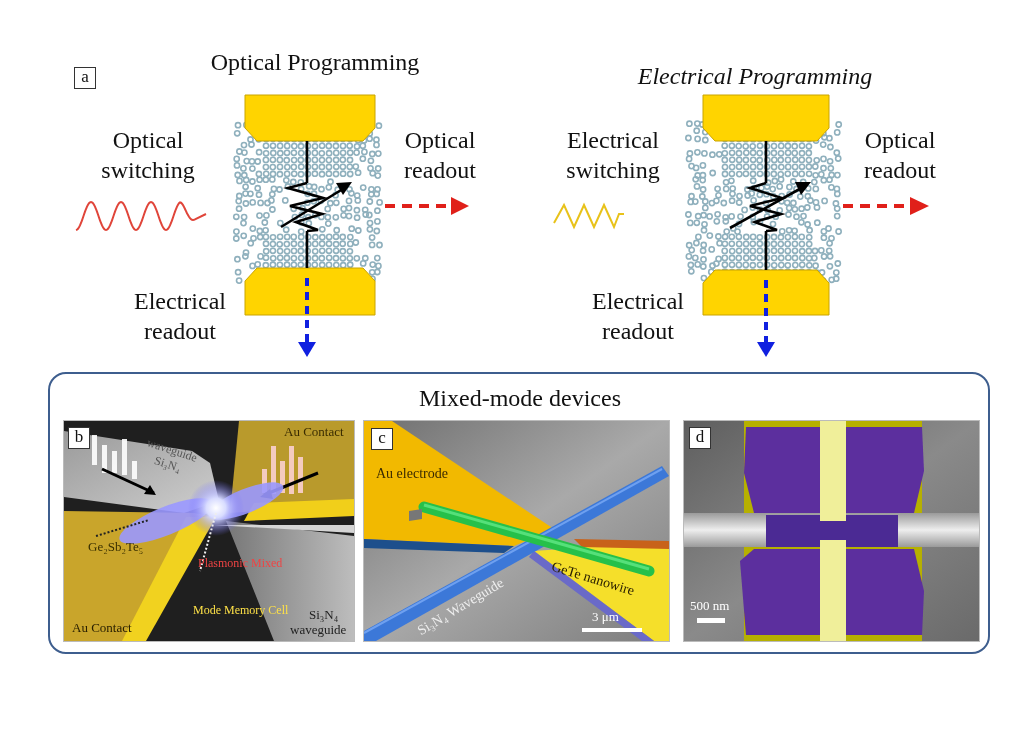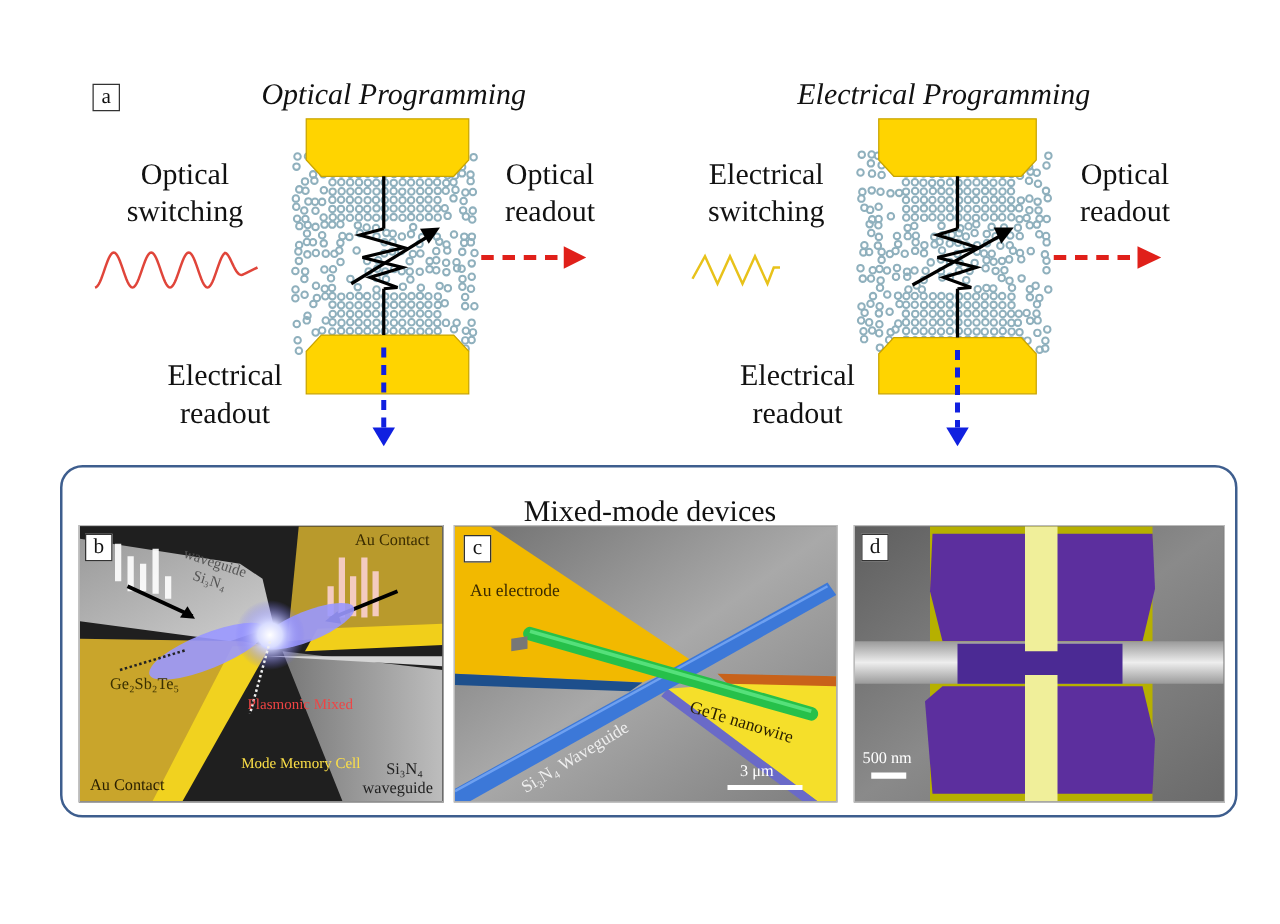--- a/index.html
+++ b/index.html
@@ -10,21 +10,21 @@
   .panel-tag { position:absolute; background:#fff; border:1.5px solid #333; font-size:17px; line-height:18px; text-align:center; width:20px; height:20px; color:#111; }
   .panel-frame { position:absolute; overflow:hidden; border:1px solid #bbb; }
   .sm { position:absolute; white-space:nowrap; font-size:13px; }
   .mixed-box { position:absolute; left:48px; top:372px; width:942px; height:282px; border:2px solid #3e5e8e; border-radius:18px; box-sizing:border-box; }
 </style>
 </head>
 <body>
 
 <div class="panel-tag" style="left:74px;top:67px;">a</div>
 
-<div class="lbl title" style="left:195px;top:61px;width:240px;font-style:italic;">Optical Programming</div>
+<div class="lbl title" style="left:195px;top:47px;width:240px;">Optical Programming</div>
 <div class="lbl" style="left:78px;top:125px;width:140px;">
   <div>Optical</div>
   <div>switching</div>
 </div>
 <div class="lbl" style="left:385px;top:125px;width:110px;">
   <div>Optical</div>
   <div>readout</div>
 </div>
 <div class="lbl" style="left:120px;top:286px;width:120px;">
   <div>Electrical</div>
@@ -860,21 +860,21 @@
   <polyline id="triR" fill="none" stroke-width="2" points="554,223 564,205 574,227 584,205 594,227 604,205 614,227 619,214 624,214" stroke="#e8c21a"></polyline>
 
   <line class="opt-arrow" x1="843" y1="206" x2="910" y2="206" stroke-width="4" stroke-dasharray="10,7" stroke="#e0201a"></line>
   <polygon class="opt-head" points="910,197 929,206 910,215" fill="#e0201a"></polygon>
 
   <line class="el-arrow" x1="766" y1="280" x2="766" y2="342" stroke-width="4" stroke-dasharray="8,6" stroke="#1020e0"></line>
   <polygon class="el-head" points="757,342 775,342 766,357" fill="#1020e0"></polygon>
 </svg>
 
 <div class="mixed-box"></div>
-<div class="lbl title" style="left:370px;top:395px;width:300px;">Mixed-mode devices</div>
+<div class="lbl title" style="left:370px;top:383px;width:300px;">Mixed-mode devices</div>
 
 <div class="panel-frame" style="left:63px;top:420px;width:290px;height:220px;background:#1b1b1b;">
   <svg width="290" height="220">
     <defs>
       <radialGradient id="glow" cx="50%" cy="50%" r="50%">
         <stop offset="0%" stop-color="#ffffff"></stop>
         <stop offset="35%" stop-color="#d8dcff"></stop>
         <stop offset="100%" stop-color="#6e6aff" stop-opacity="0"></stop>
       </radialGradient>
       <linearGradient id="wgTop" x1="0" y1="0" x2="1" y2="1">

